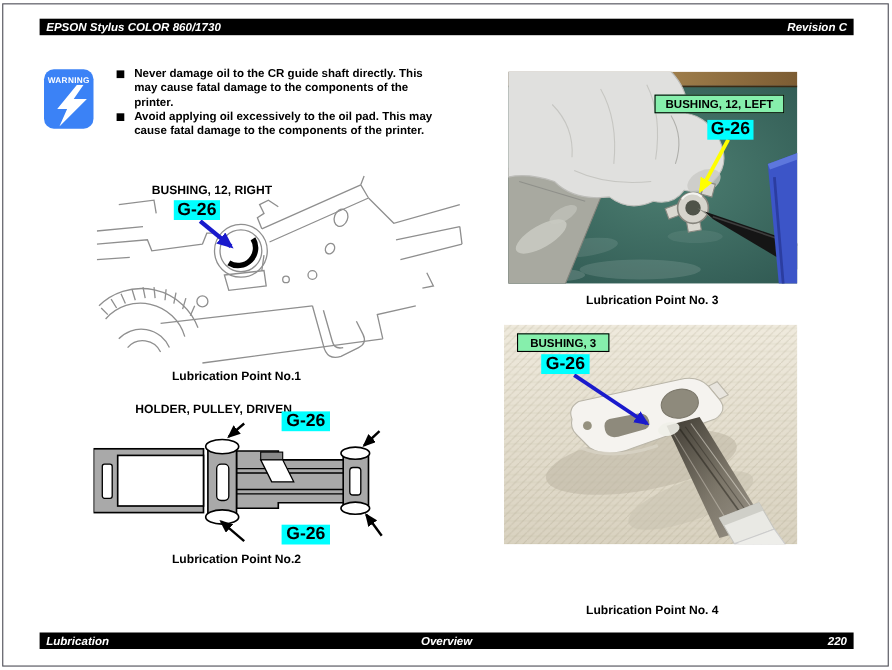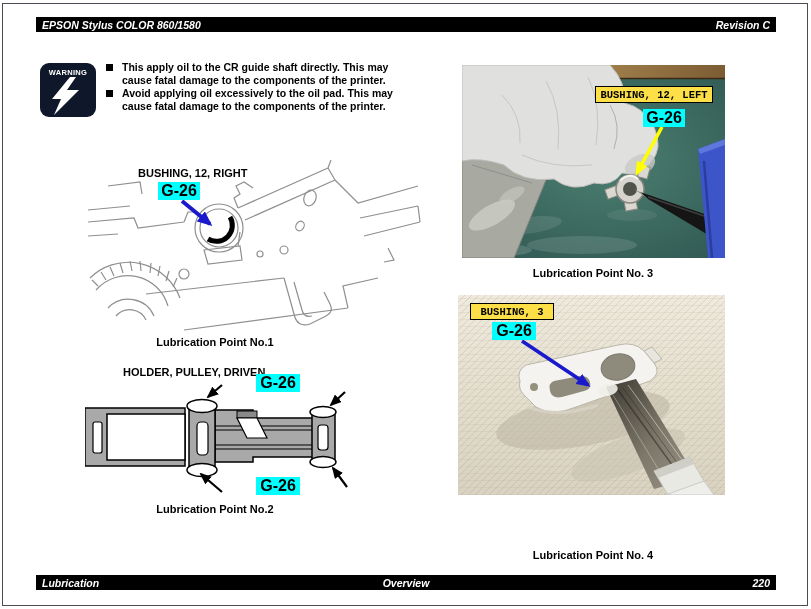--- a/index.html
+++ b/index.html
@@ -15,67 +15,66 @@
     display:flex; align-items:center; box-sizing:border-box; padding:0 6px;
   }
   .bar.header { top:17px; justify-content:space-between; }
   .bar.footer { top:575px; }
   .bar.footer .f-left { position:absolute; left:6px; }
   .bar.footer .f-center { position:absolute; left:0; right:0; text-align:center; }
   .bar.footer .f-right { position:absolute; right:6px; }
 
   
   .warn-icon {
-    position:absolute; left:40px; top:63px; width:56px; height:54px;
-    background:#0f172a; border-radius:9px; text-align:center;
+    position:absolute; left:40px; top:63px; width:45px; height:54px;
+    background:#3b82f6; border-radius:9px; text-align:center;
   }
   .warn-icon .wtxt { color:#fff; font-weight:bold; font-size:7.5px; letter-spacing:0.3px; margin-top:5px; }
   .warn-list { position:absolute; left:106px; top:61px; width:292px; }
   .warn-item { display:flex; font-weight:bold; font-size:10.5px; line-height:13px; color:#000; }
   .warn-item .sq { width:7px; height:7px; background:#000; margin:3px 9px 0 0; flex:0 0 7px; }
 
   .part-label { position:absolute; font-weight:bold; font-size:11px; color:#000; white-space:nowrap;padding-left:28px; }
   .g26 {
     position:absolute; background:#00ffff; color:#000; font-weight:bold; font-size:16px;
     display:flex; align-items:center; justify-content:center;
   }
   .caption { position:absolute; font-weight:bold; font-size:11px; color:#000; text-align:center; width:250px; }
 
   .photo { position:absolute; overflow:hidden; }
   .photo-label {
-    position:absolute; background:#fde047; border:1px solid #000; color:#000;
+    position:absolute; background:#86efac; border:1px solid #000; color:#000;
     font-weight:bold; font-size:10.5px; display:flex; align-items:center; justify-content:center;
     box-sizing:border-box;
-    font-family:Liberation Mono, monospace;
   }
   .overlay { position:absolute; left:0; top:0; pointer-events:none; }
   svg { display:block; }
 </style>
 </head>
 <body>
 
 <div class="page">
   <div class="frame"></div>
 
   <div class="bar header">
-    <span>EPSON Stylus COLOR 860/1580</span>
+    <span>EPSON Stylus COLOR 860/1730</span>
     <span>Revision C</span>
   </div>
 
   <div class="warn-icon">
     <div class="wtxt">WARNING</div>
     <svg width="52" height="38" viewBox="0 0 52 38">
       <polygon points="30,0 12,22 21,22 14,38 39,13 27,13 36,0" fill="#ffffff"></polygon>
     </svg>
   </div>
 
   <div class="warn-list">
     <div class="warn-item">
       <span class="sq"></span>
-      <span>This apply oil to the CR guide shaft directly. This may cause fatal damage to the components of the printer.</span>
+      <span>Never damage oil to the CR guide shaft directly. This may cause fatal damage to the components of the printer.</span>
     </div>
     <div class="warn-item">
       <span class="sq"></span>
       <span>Avoid applying oil excessively to the oil pad. This may cause fatal damage to the components of the printer.</span>
     </div>
   </div>
 
   <svg class="overlay" style="left:88px; top:158px;" width="335" height="177" viewBox="0 0 335 177">
     <defs>
       <marker id="ab-d1" markerUnits="userSpaceOnUse" markerWidth="15" markerHeight="13" refX="12" refY="6.5" orient="auto">

